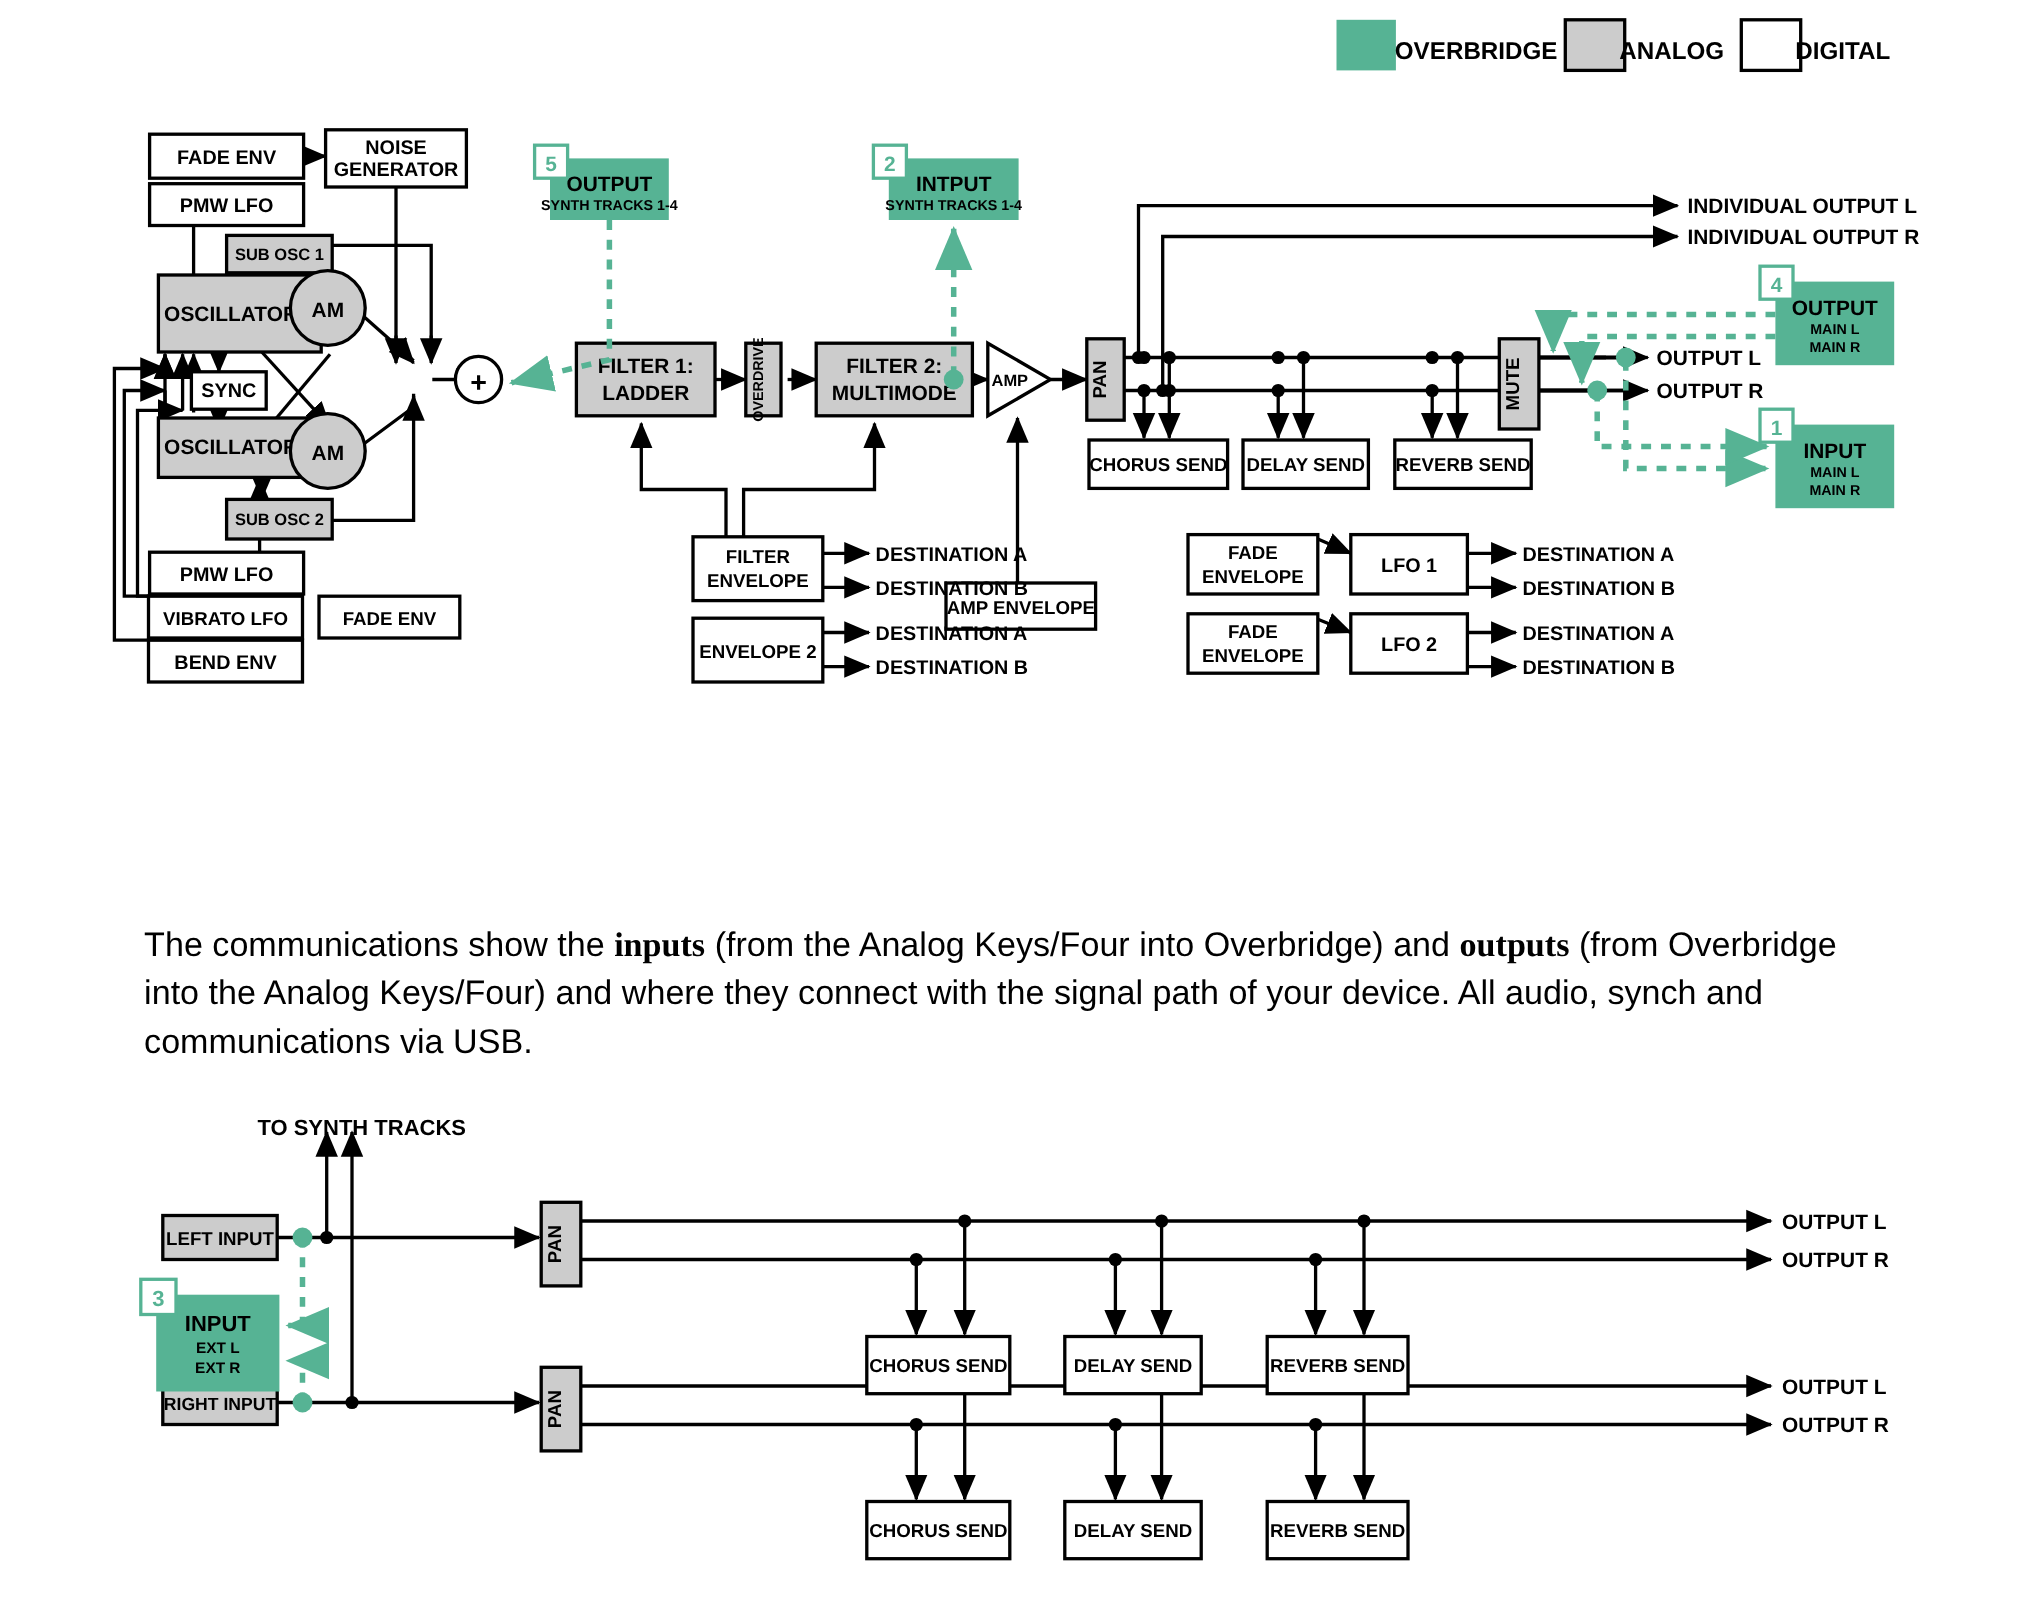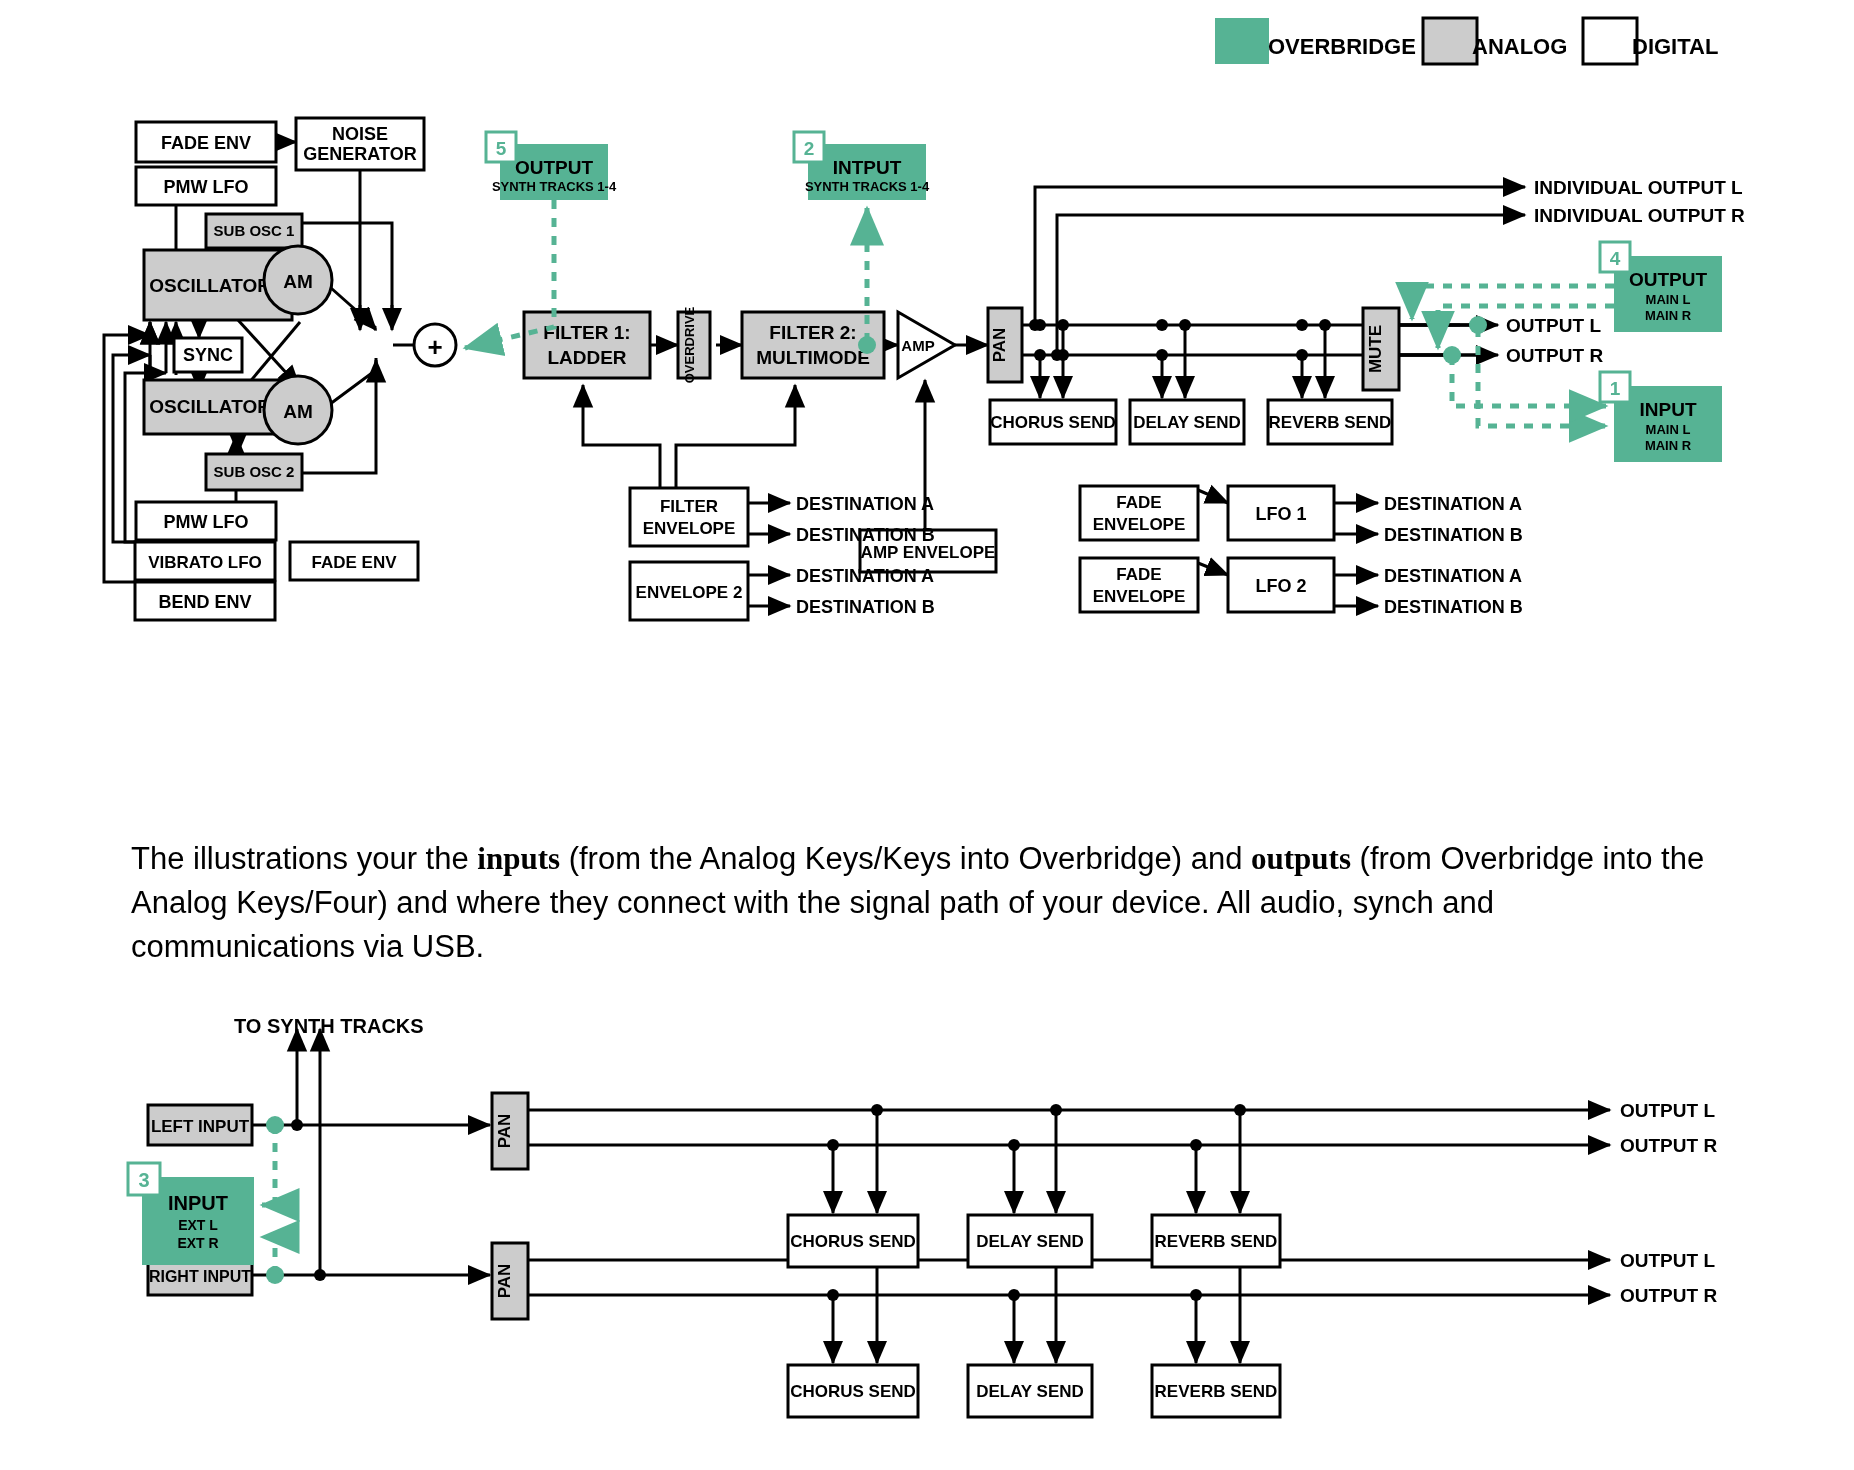--- a/index.html
+++ b/index.html
@@ -374,21 +374,21 @@
     <path d="M1614 196 L1412 196 L1412 229" marker-end="url(#ahg)"></path>
     <path d="M1614 216 L1438 216 L1438 258" marker-end="url(#ahg)"></path>
     <path d="M1478 238 L1478 336 L1606 336" marker-end="url(#ahg)"></path>
     <path d="M1452 266 L1452 316 L1606 316" marker-end="url(#ahg)"></path>
   </g>
   <circle cx="1478" cy="235" r="9" fill="#56b394"></circle>
   <circle cx="1452" cy="265" r="9" fill="#56b394"></circle>
 </svg>
 
 <p class="para">
-  <span>The illustrations your the </span><b>inputs</b><span> (from the Analog Keys/Keys into Overbridge) and </span><b>outputs</b><span> (from Overbridge into the Analog Keys/Four) and where they connect with the signal path of your device. All audio, synch and communications via USB.</span>
+  <span>The communications show the </span><b>inputs</b><span> (from the Analog Keys/Four into Overbridge) and </span><b>outputs</b><span> (from Overbridge into the Analog Keys/Four) and where they connect with the signal path of your device. All audio, synch and communications via USB.</span>
 </p>
 
 <svg width="1854" height="450" style="position:absolute;left:0;top:1005px;">
   <g stroke="#000" stroke-width="3" fill="none">
 
     <line x1="297" y1="120" x2="297" y2="24" marker-end="url(#ah)"></line>
     <line x1="320" y1="270" x2="320" y2="24" marker-end="url(#ah)"></line>
 
     <line x1="250" y1="120" x2="490" y2="120" marker-end="url(#ah)"></line>
 

